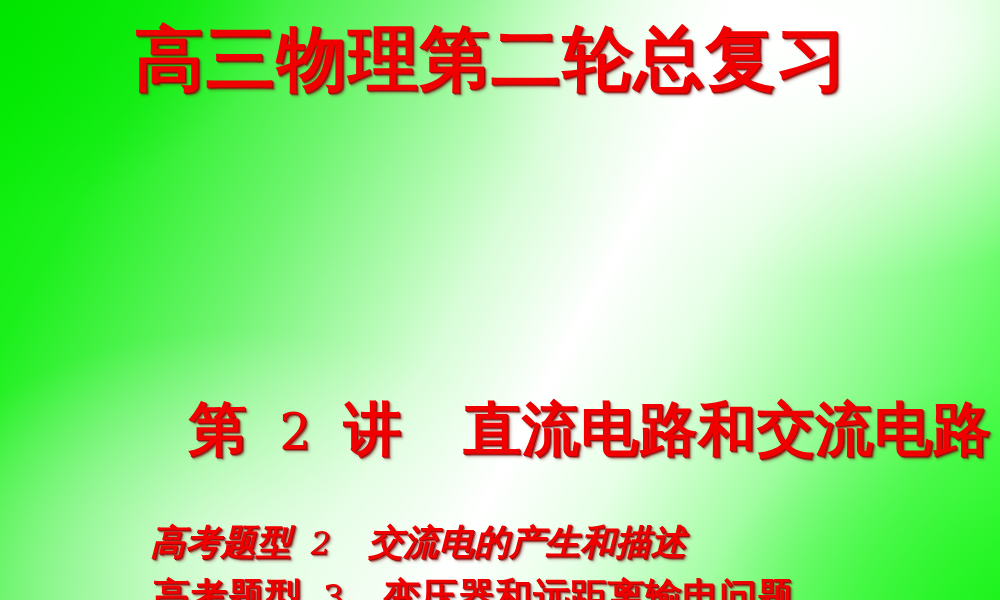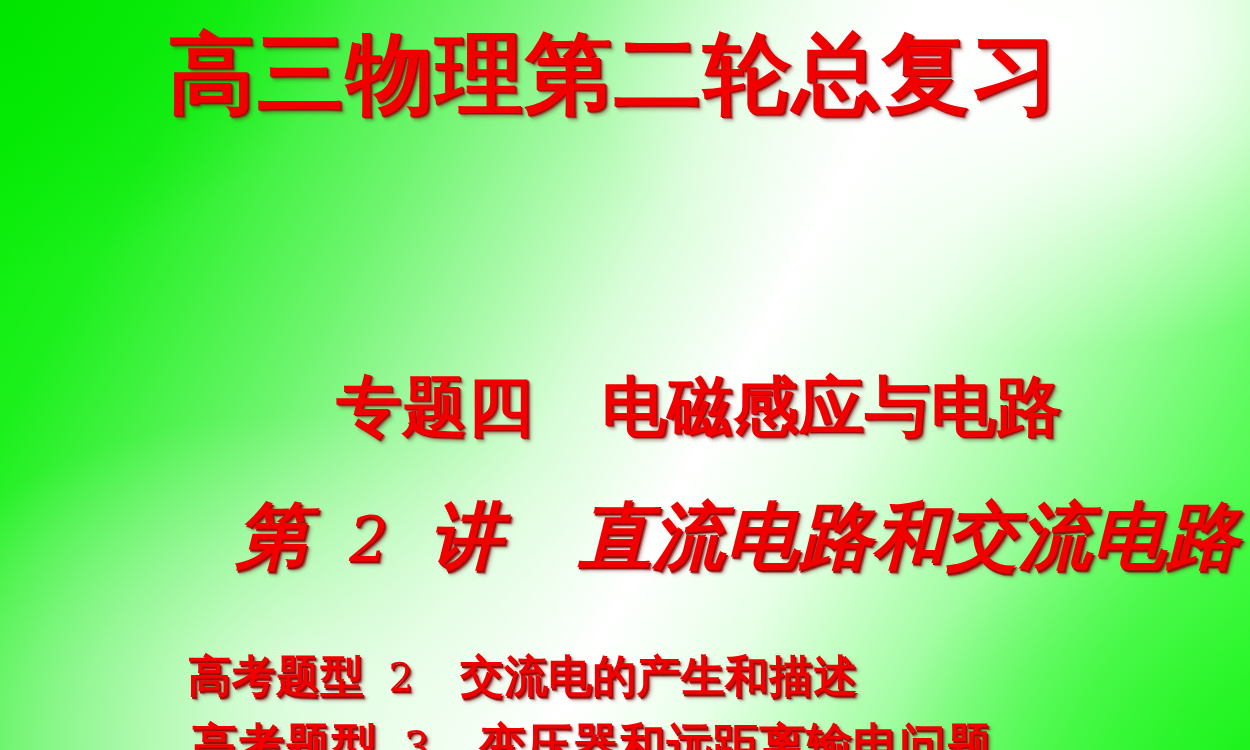--- a/index.html
+++ b/index.html
@@ -102,30 +102,29 @@
     top: 248px;
     font-size: 52px;
     letter-spacing: 0.012em;
   }
 
   #lecture-line {
     left: 105px;
     top: 342px;
     font-size: 58px;
     letter-spacing: 0.012em;
-    font-style: italic;
   }
   #lecture-line .num { font-size: 50px; }
 
   .qtype-line {
     left: 100px;
     letter-spacing: 0.010em;
   }
   #qtype-1 { top: 439px; font-size: 34px; }
-  #qtype-2 { top: 490px; font-size: 35px; }
+  #qtype-2 { top: 490px; font-size: 35px; font-style: italic; }
   #qtype-3 { top: 541px; font-size: 37px; }
 
   .qtype-line .num { font-size: 0.90em; }
 
   
   .gap { display: inline-block; width: 1.05em; }
   .gap-sm { display: inline-block; width: 0.55em; }
 </style>
 </head>
 <body>
@@ -133,23 +132,20 @@
 <div id="slide">
 
   <div class="bg-layer bg-base"></div>
   <div class="bg-layer bg-corner-tl"></div>
   <div class="bg-layer bg-corner-br"></div>
   <div class="bg-layer bg-hot"></div>
   <div class="bg-layer bg-hot2"></div>
 
   <div class="ctext" id="main-title">高三物理第二轮总复习</div>
 
-  <div class="ctext" id="topic-line">
-    <span>专题四</span><span class="gap"></span><span>电磁感应与电路</span>
-  </div>
 
   <div class="ctext" id="lecture-line">
     <span>第</span><span class="gap-sm"></span><span class="num">2</span><span class="gap-sm"></span><span>讲</span><span class="gap"></span><span>直流电路和交流电路</span>
   </div>
 
 
   <div class="ctext qtype-line" id="qtype-2">
     <span>高考题型</span><span class="gap-sm"></span><span class="num">2</span><span class="gap"></span><span>交流电的产生和描述</span>
   </div>
 

